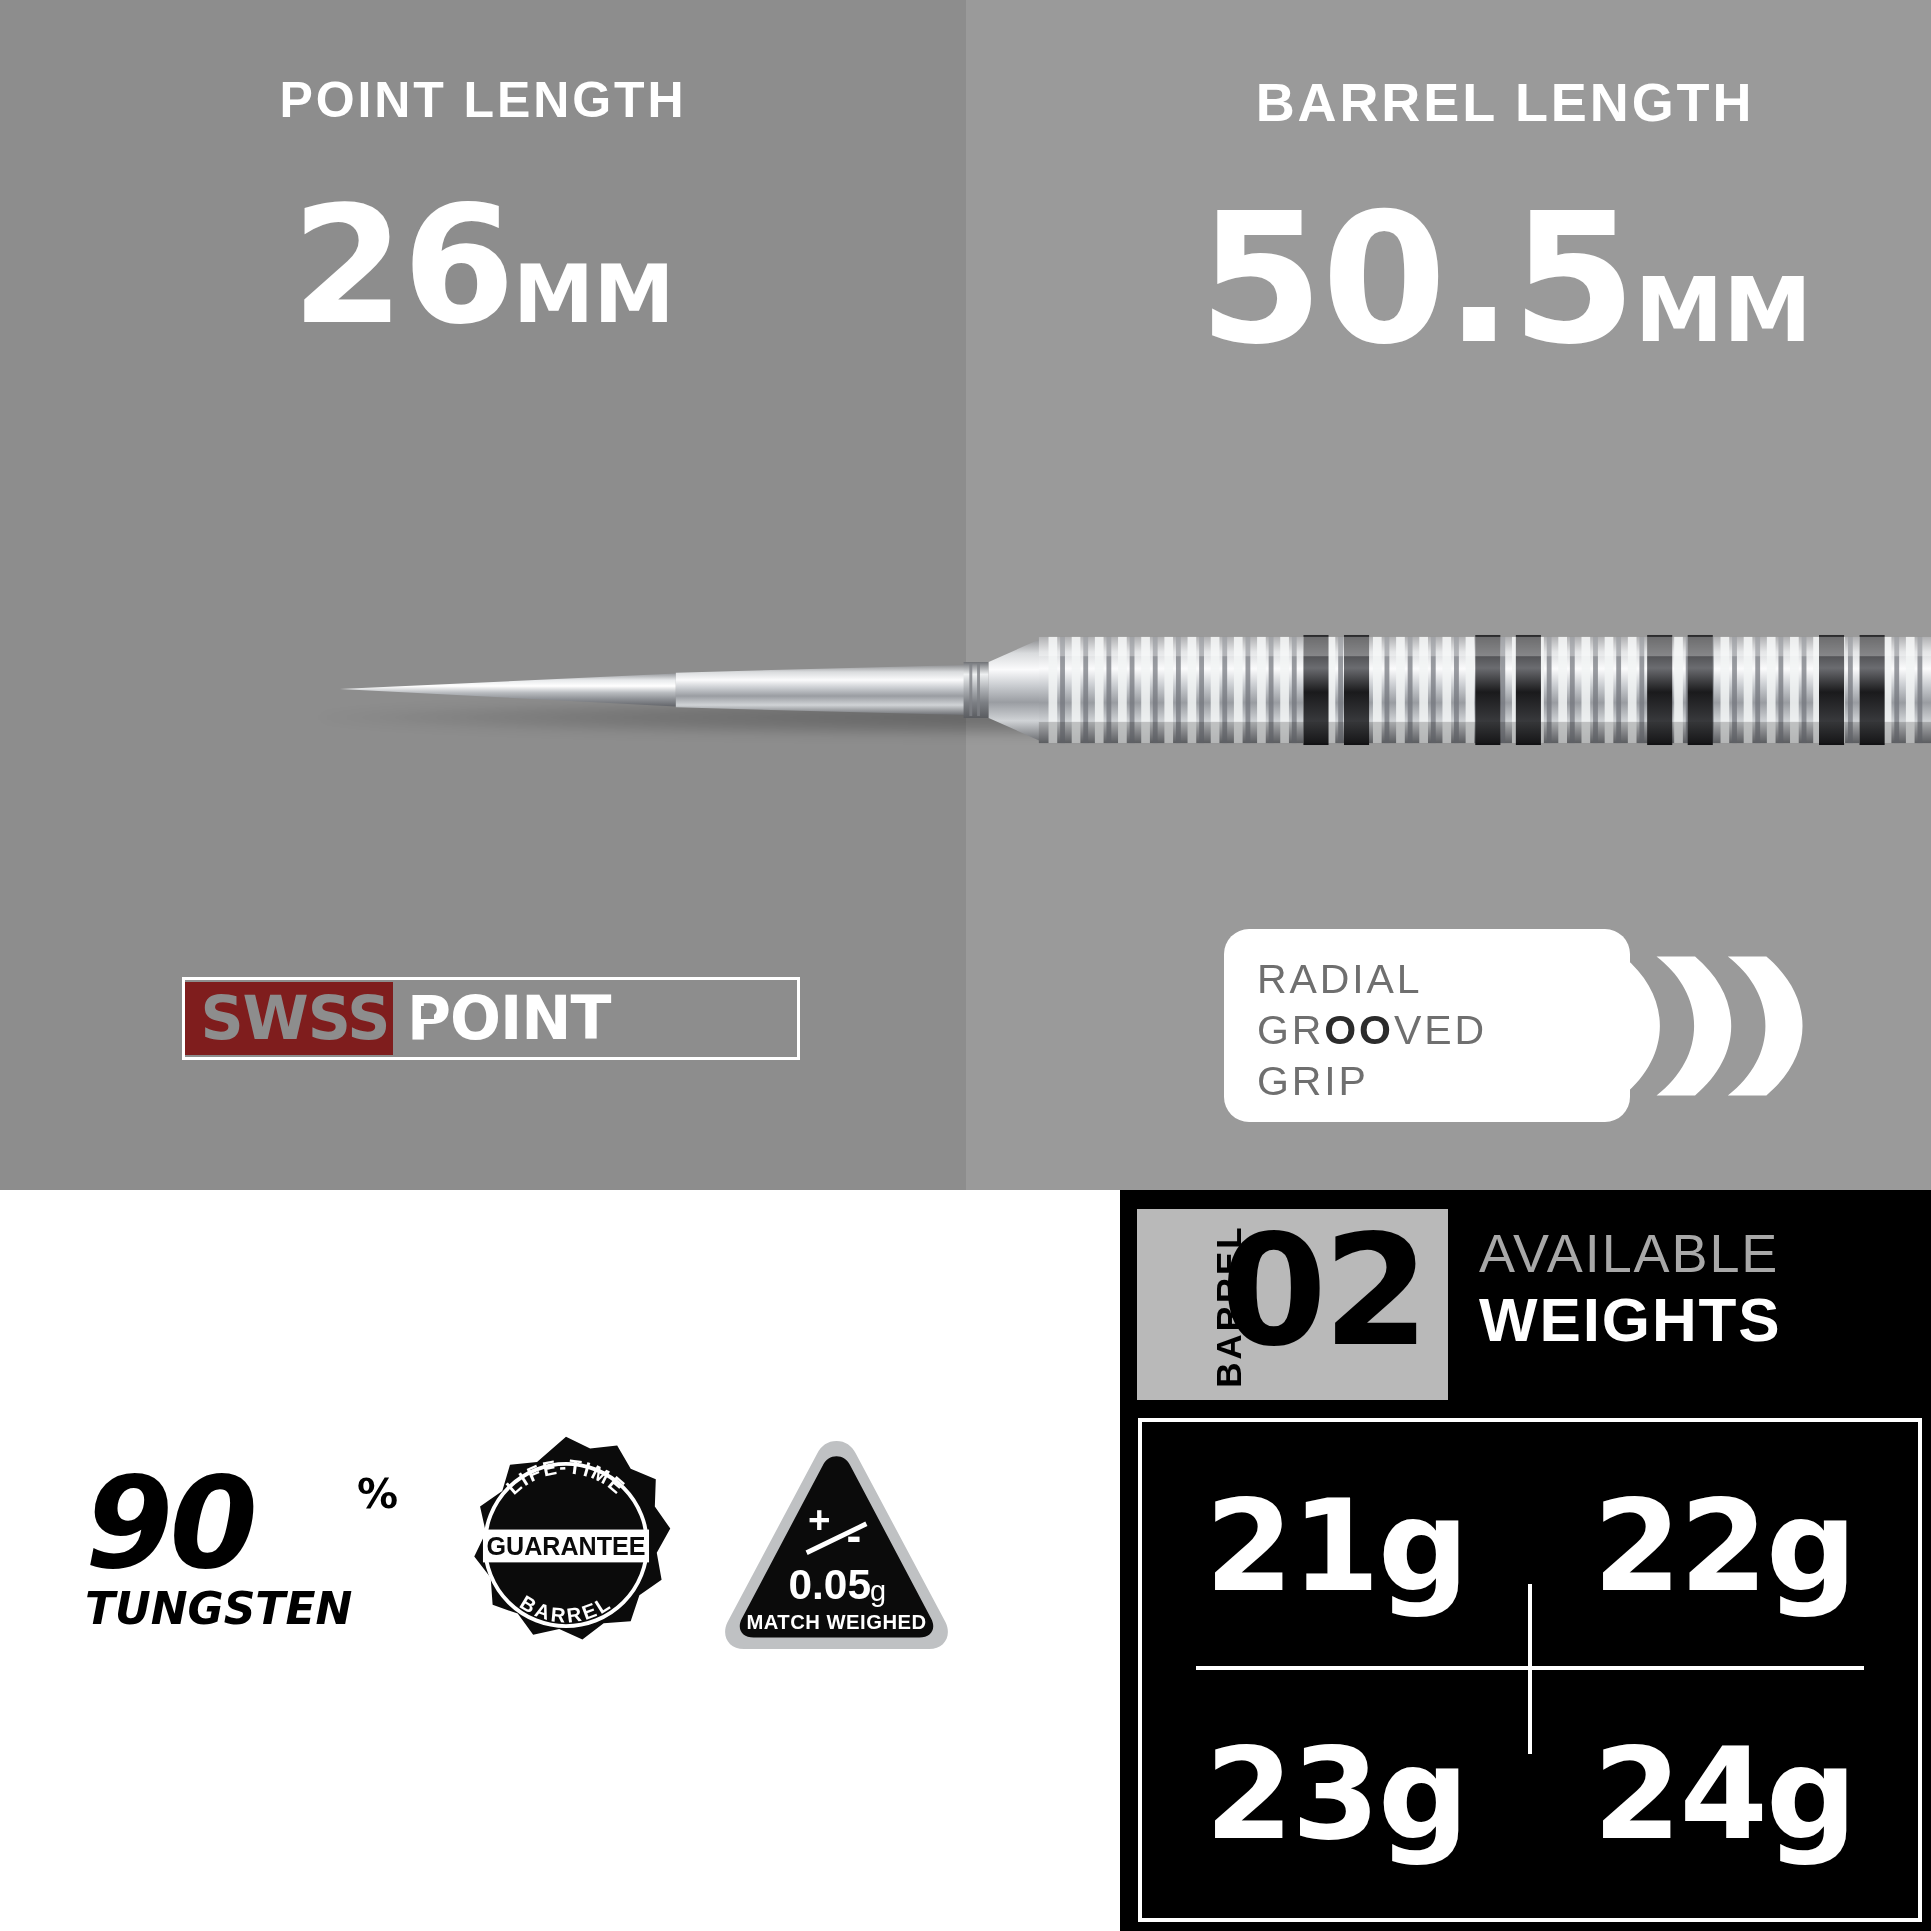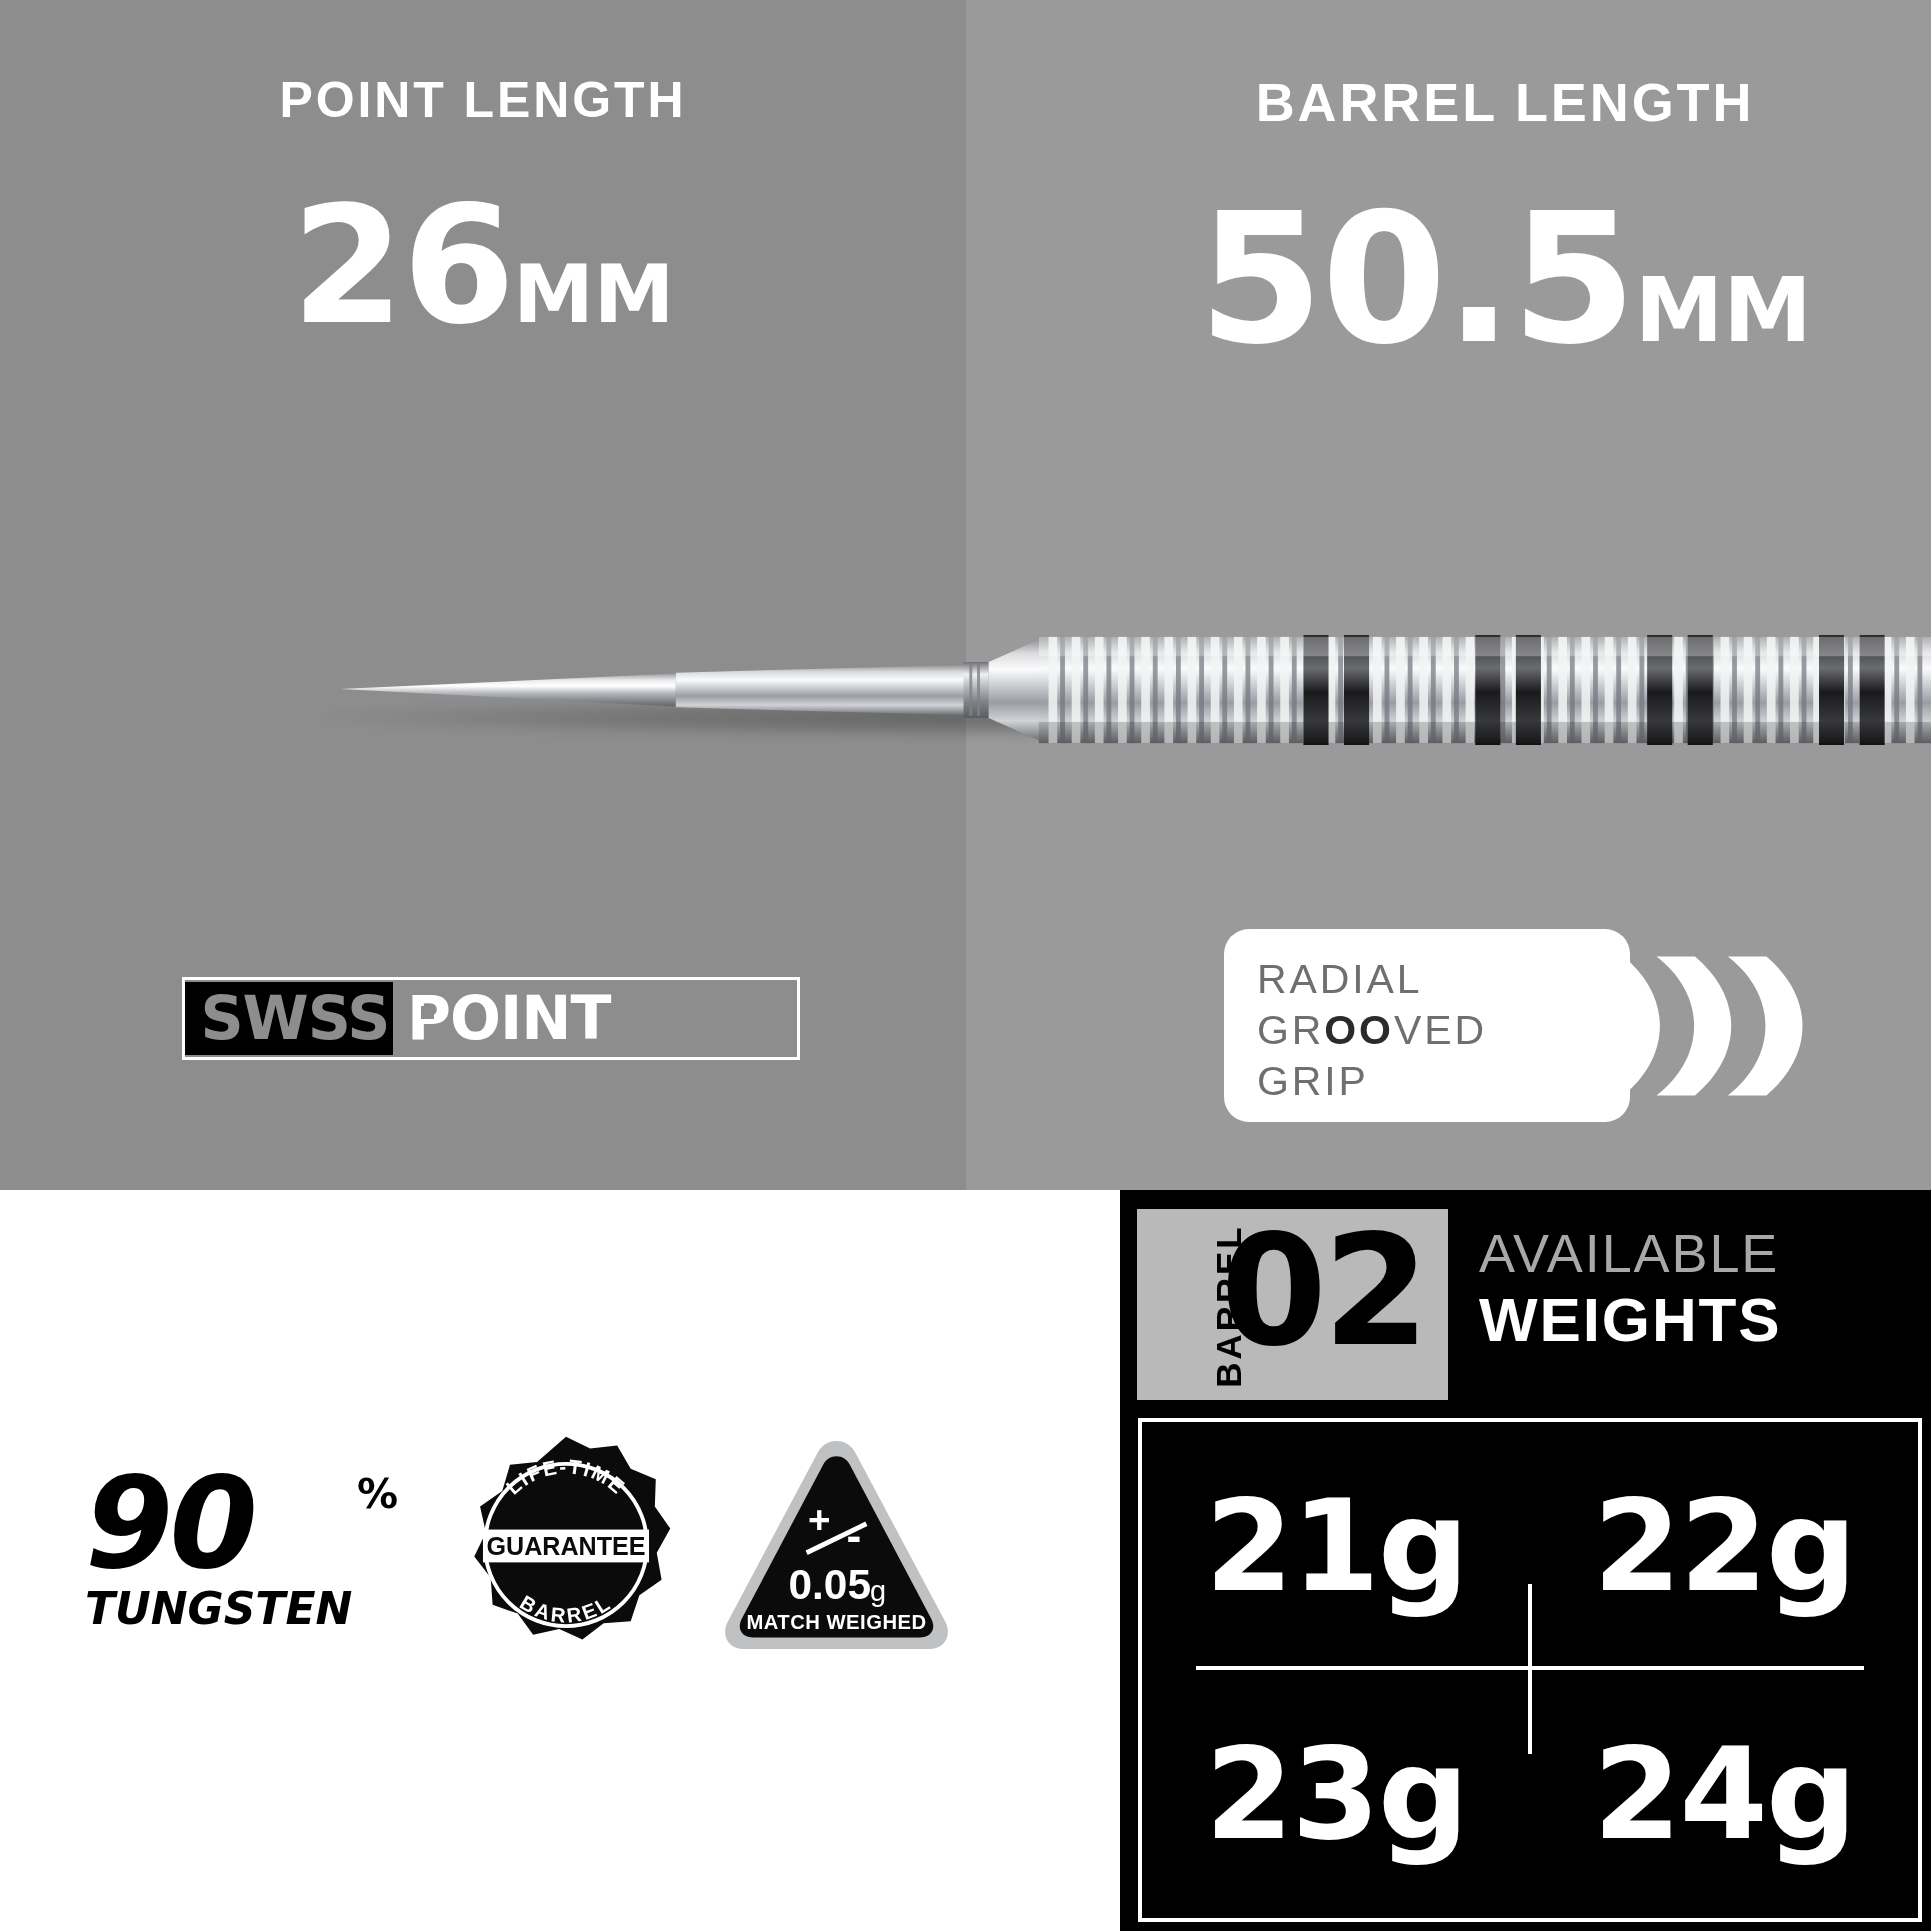--- a/index.html
+++ b/index.html
@@ -45,21 +45,21 @@
 
   
   .swisspoint{
     position:absolute;left:182px;top:977px;width:618px;height:83px;
   }
   .sp-box{
     position:absolute;inset:0;border:3.9px solid #ffffff;
     display:flex;align-items:center;
   }
   .sp-left{
-    color:#8d8d8d;background:#000000;font-weight:bold;font-size:60px;
+    color:#8d8d8d;background:#7f1d1d;font-weight:bold;font-size:60px;
     letter-spacing:-1px;padding:5.8px 3.9px 7.7px 15.4px;line-height:1;
     font-family:"DejaVu Sans", sans-serif;
   }
   .sp-right{
     color:#ffffff;font-weight:bold;font-size:60px;letter-spacing:-1px;
     padding:5.8px 0 7.7px 13.5px;line-height:1;
     font-family:"DejaVu Sans", sans-serif;
   }
   .sp-dot{
     position:absolute;left:239px;top:29px;width:12.6px;height:12.6px;background:#8d8d8d;

